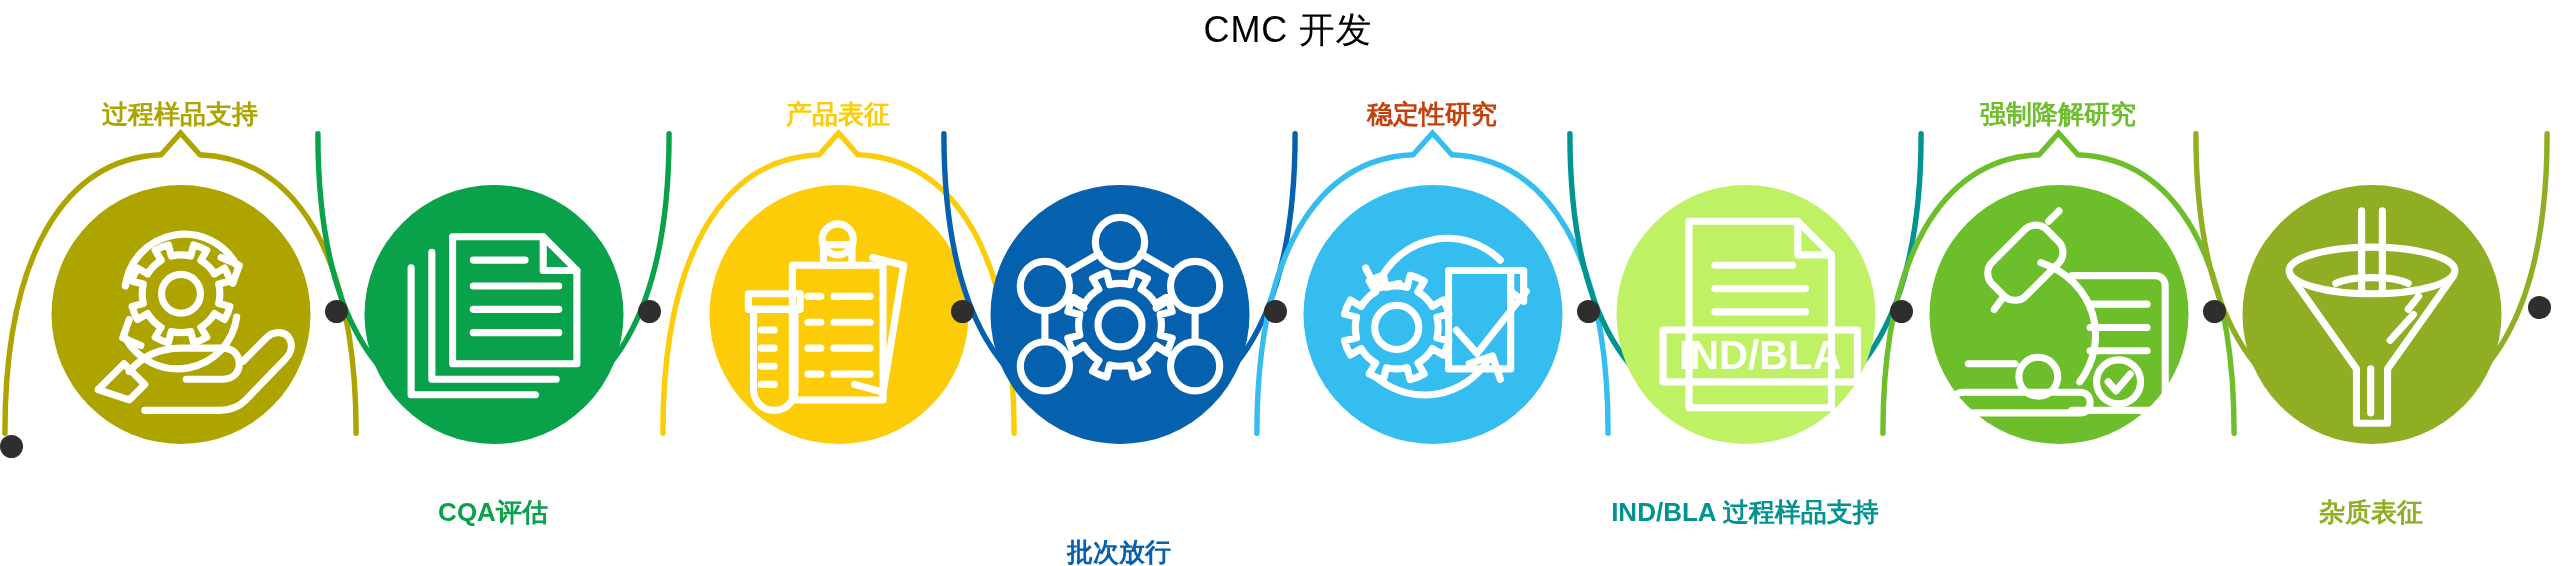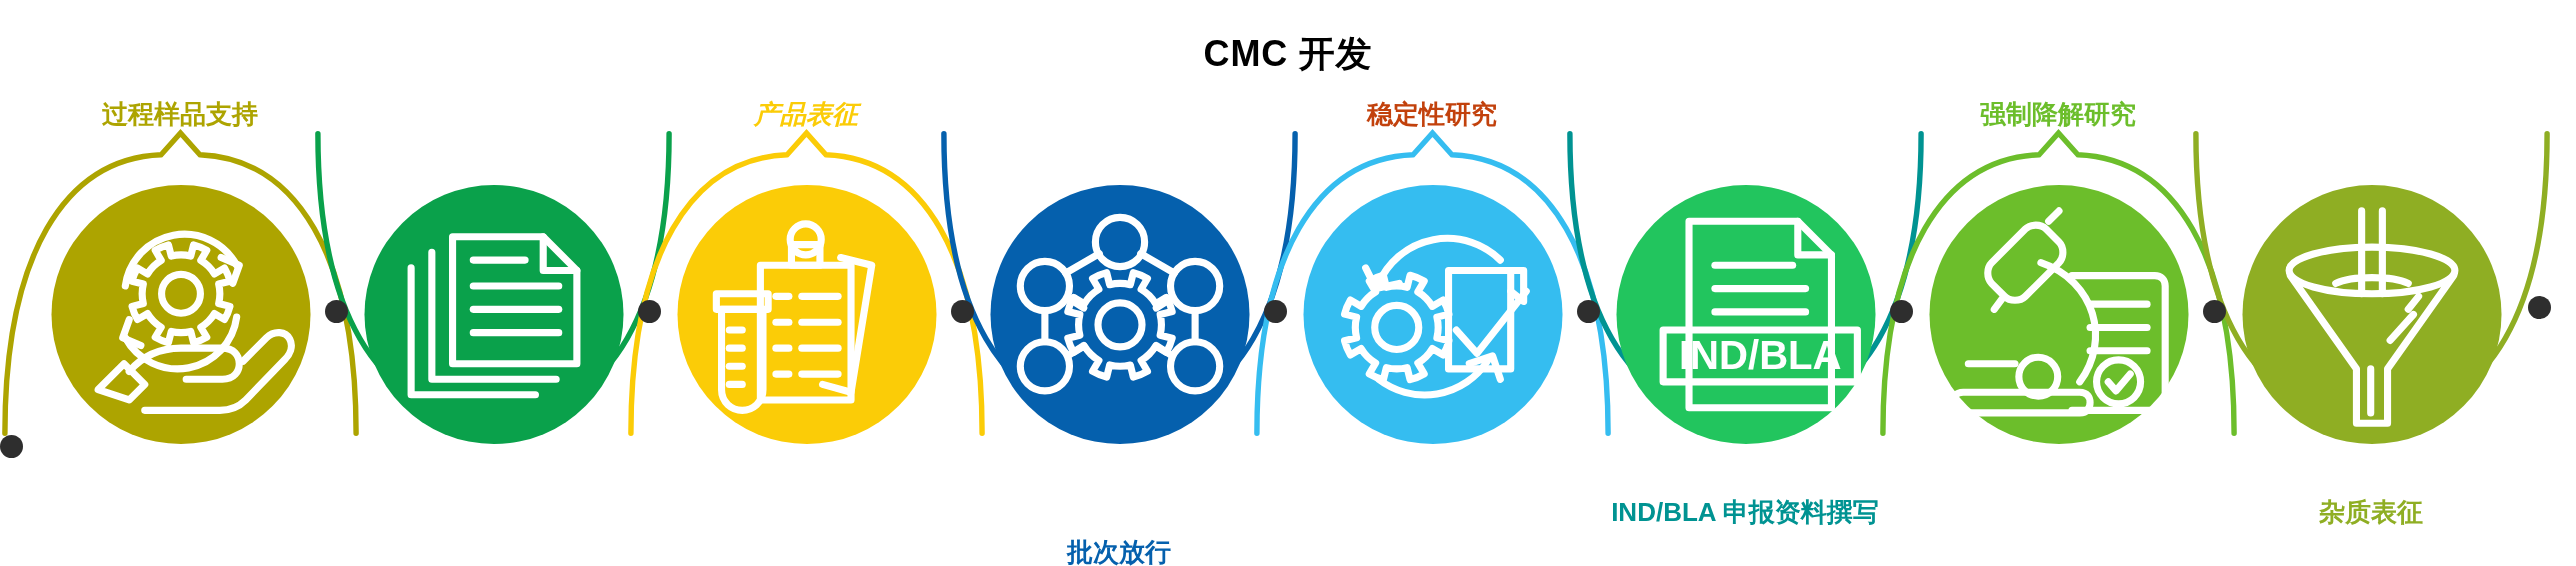--- a/index.html
+++ b/index.html
@@ -1,21 +1,21 @@
 <!DOCTYPE html>
 <html style="font-size:12.4px"><head>
 <meta charset="utf-8">
 <style>
   html,body{margin:0;padding:0;background:#ffffff;}
   body{width:2576px;height:567px;overflow:hidden;font-family:"Liberation Sans","DejaVu Sans",sans-serif;}
   #stage{position:relative;width:2576px;height:567px;background:#fff;}
 
   #title{
     position:absolute; left:0; top:6.2px; width:2576px; text-align:center;
-    font-size:36px; font-weight:bold; color:#000000; letter-spacing:0.8px;margin-top:24px;
+    font-size:36px; font-weight:normal; color:#000000; letter-spacing:0.8px;
   }
 
   .node{position:absolute; top:0; width:325px; height:402px;}
 
   .disc{
     position:absolute; border-radius:50%;
     left:50%; transform:translateX(-50%);
     top:185px; width:259px; height:259px;
   }
   .disc svg{position:absolute;left:0;top:0;width:100%;height:100%;}
@@ -76,22 +76,23 @@
               <path d="M52 52 L52 150 L148 150"></path>
               <path d="M68 40 L138 40 L164 66 L164 138 L68 138 Z"></path>
               <path d="M138 40 L138 66 L164 66"></path>
               <path d="M84 58 L124 58"></path>
               <path d="M84 78 L150 78"></path>
               <path d="M84 96 L150 96"></path>
               <path d="M84 114 L150 114"></path>
             </g>
           </svg>
         </div>
-      </div>
-      <div class="node" style="left: 644px; font-style: italic;">
+        <div class="caption down" style="color: rgb(10, 161, 75);">CQA评估</div>
+      </div>
+      <div class="node" style="left: 676px;">
         <div class="arcwrap">
           <svg viewBox="0 0 420 733">
             <path d="M -17 560 C -17 330, 60 205, 185 200 L 210 172 L 235 200 C 360 205, 437 330, 437 560" fill="none" stroke="#fbcc07" stroke-width="7" stroke-linecap="round" stroke-linejoin="miter"></path>
           </svg>
         </div>
         <div class="disc" style="background: rgb(251, 204, 7);">
           <svg viewBox="0 0 200 200">
             <g fill="none" stroke="#ffffff" stroke-width="5.5" stroke-linecap="round" stroke-linejoin="round">
               <path d="M126 56 L150 62 L134 160 L112 154"></path>
               <path d="M64 62 L134 62 L134 166 L64 166 Z"></path>
@@ -167,34 +168,34 @@
           </svg>
         </div>
         <div class="caption up" style="color: #c2410c;">稳定性研究</div>
       </div>
       <div class="node" style="left: 1583px;">
         <div class="arcwrap">
           <svg viewBox="0 0 420 733">
             <path d="M -17 173 C -17 403, 60 528, 185 533 L 210 561 L 235 533 C 360 528, 437 403, 437 173" fill="none" stroke="#009392" stroke-width="7" stroke-linecap="round" stroke-linejoin="miter"></path>
           </svg>
         </div>
-        <div class="disc" style="background: #22c55e;">
+        <div class="disc" style="background: #bef264;">
           <svg viewBox="0 0 200 200">
             <g fill="none" stroke="#ffffff" stroke-width="5.5" stroke-linecap="round" stroke-linejoin="round">
               <path d="M56 28 L140 28 L166 54 L166 172 L56 172 Z"></path>
               <path d="M140 28 L140 54 L166 54"></path>
               <path d="M76 62 L136 62"></path>
               <path d="M76 80 L146 80"></path>
               <path d="M76 98 L146 98"></path>
               <path d="M36 112 L186 112 L186 152 L36 152 Z"></path>
               <text x="111" y="142" text-anchor="middle" fill="#ffffff" stroke="none" font-size="31" font-weight="bold" font-family="&quot;Liberation Sans&quot;, sans-serif">IND/BLA</text>
             </g>
           </svg>
         </div>
-        <div class="caption down" style="color: rgb(0, 147, 146);">IND/BLA 申报资料撰写</div>
+        <div class="caption down" style="color: rgb(0, 147, 146);">IND/BLA 过程样品支持</div>
       </div>
       <div class="node" style="left: 1896px; font-family: Liberation Serif, serif;">
         <div class="arcwrap">
           <svg viewBox="0 0 420 733">
             <path d="M -17 560 C -17 330, 60 205, 185 200 L 210 172 L 235 200 C 360 205, 437 330, 437 560" fill="none" stroke="#6cbe2b" stroke-width="7" stroke-linecap="round" stroke-linejoin="miter"></path>
           </svg>
         </div>
         <div class="disc" style="background: rgb(108, 190, 43);">
           <svg viewBox="0 0 200 200">
             <g fill="none" stroke="#ffffff" stroke-width="5.5" stroke-linecap="round" stroke-linejoin="round">

